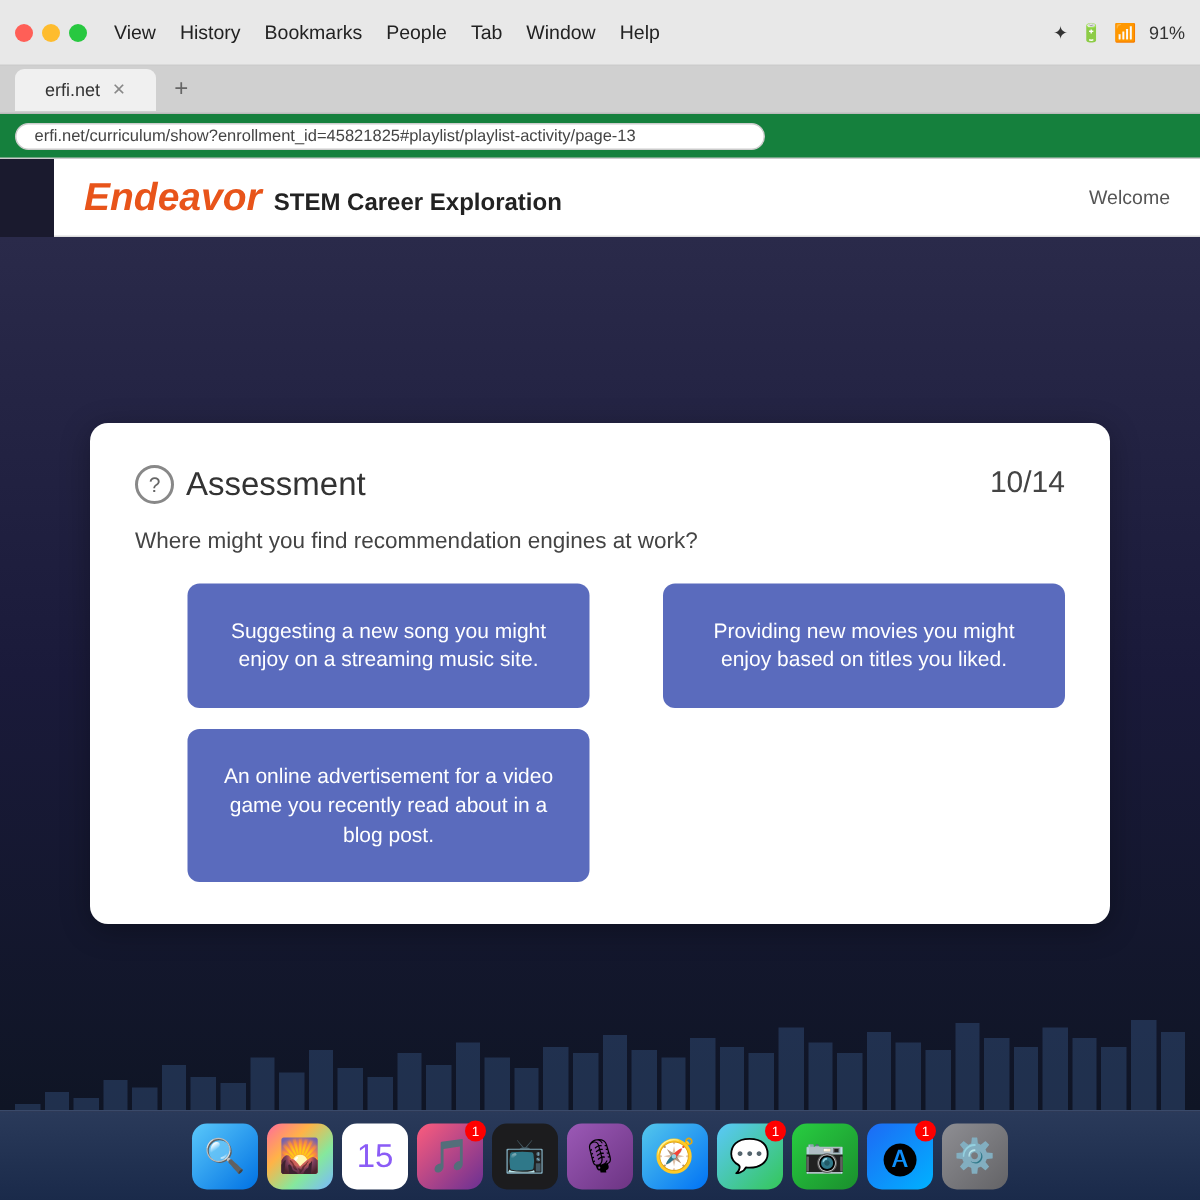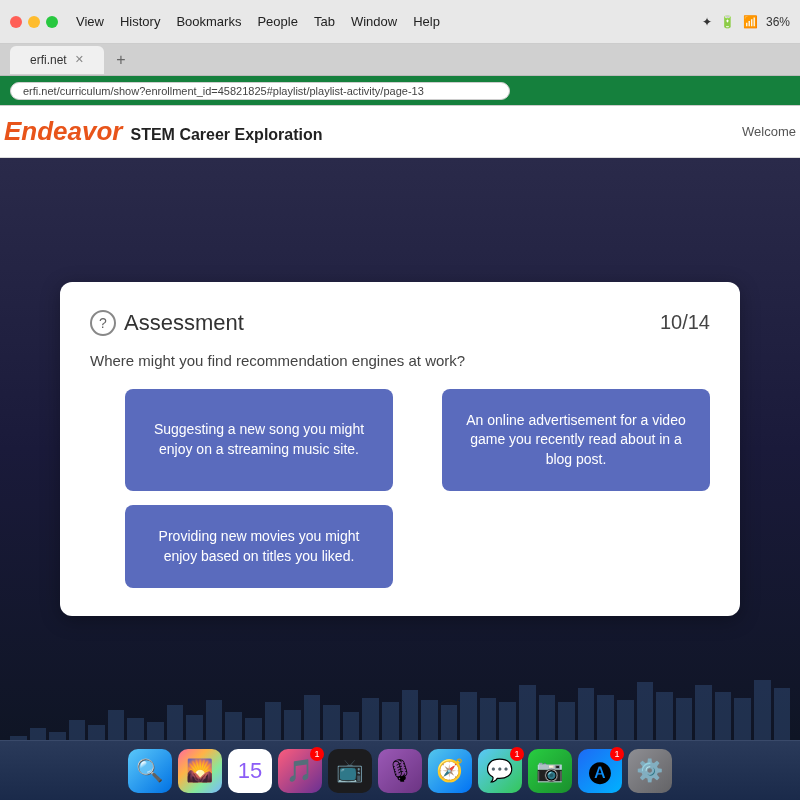--- a/index.html
+++ b/index.html
@@ -104,22 +104,23 @@
       color: #444;
       width: 500px;
     }
 
     
     .site-header {
       background: white;
       height: 52px;
       display: flex;
       align-items: center;
-      padding: 0 4px;
+      padding: 0 20px;
       border-bottom: 1px solid #ddd;
+      margin-left: 36px;
     }
 
     .site-logo {
       display: flex;
       align-items: baseline;
       gap: 8px;
     }
 
     .logo-endeavor {
       font-size: 26px;
@@ -325,21 +326,21 @@
     <span class="menu-item">Bookmarks</span>
     <span class="menu-item">People</span>
     <span class="menu-item">Tab</span>
     <span class="menu-item">Window</span>
     <span class="menu-item">Help</span>
   </div>
   <div class="title-bar-right">
     <span>✦</span>
     <span>🔋</span>
     <span>📶</span>
-    <span>36%</span>
+    <span>91%</span>
   </div>
 </div>
 
 <div class="tab-bar">
   <div class="tab">
     <span>erfi.net</span>
     <span class="tab-close">✕</span>
   </div>
   <div class="tab-add">+</div>
 </div>
@@ -405,22 +406,22 @@
     <div class="assessment-header">
       <div class="assessment-title">
         <div class="question-icon">?</div>
         <span>Assessment</span>
       </div>
       <span class="assessment-progress">10/14</span>
     </div>
     <p class="assessment-question">Where might you find recommendation engines at work?</p>
     <div class="answer-grid">
       <button class="answer-btn">Suggesting a new song you might enjoy on a streaming music site.</button>
+      <button class="answer-btn">Providing new movies you might enjoy based on titles you liked.</button>
       <button class="answer-btn">An online advertisement for a video game you recently read about in a blog post.</button>
-      <button class="answer-btn">Providing new movies you might enjoy based on titles you liked.</button>
     </div>
   </div>
 </div>
 
 <div class="dock" id="dock-container">
     <div class="dock-icon dock-finder">🔍</div>
     <div class="dock-icon dock-photos">🌄</div>
     <div class="dock-icon dock-calendar">15</div>
     <div class="dock-icon dock-music">🎵<div class="dock-badge">1</div></div>
     <div class="dock-icon dock-appletv">📺</div>

